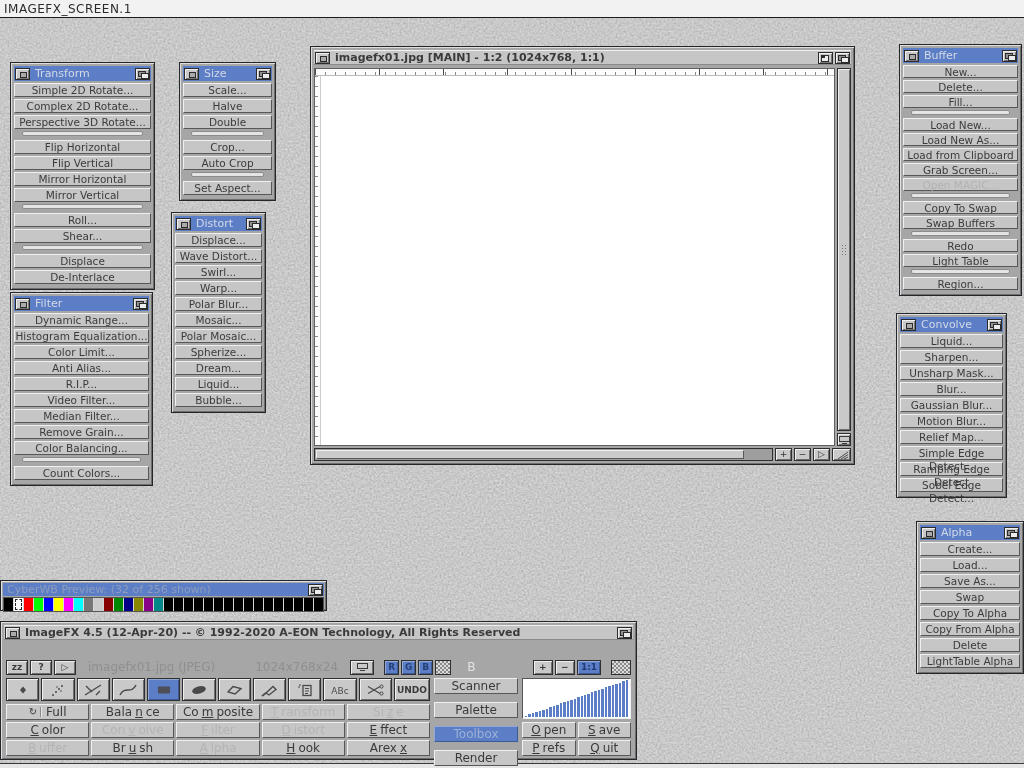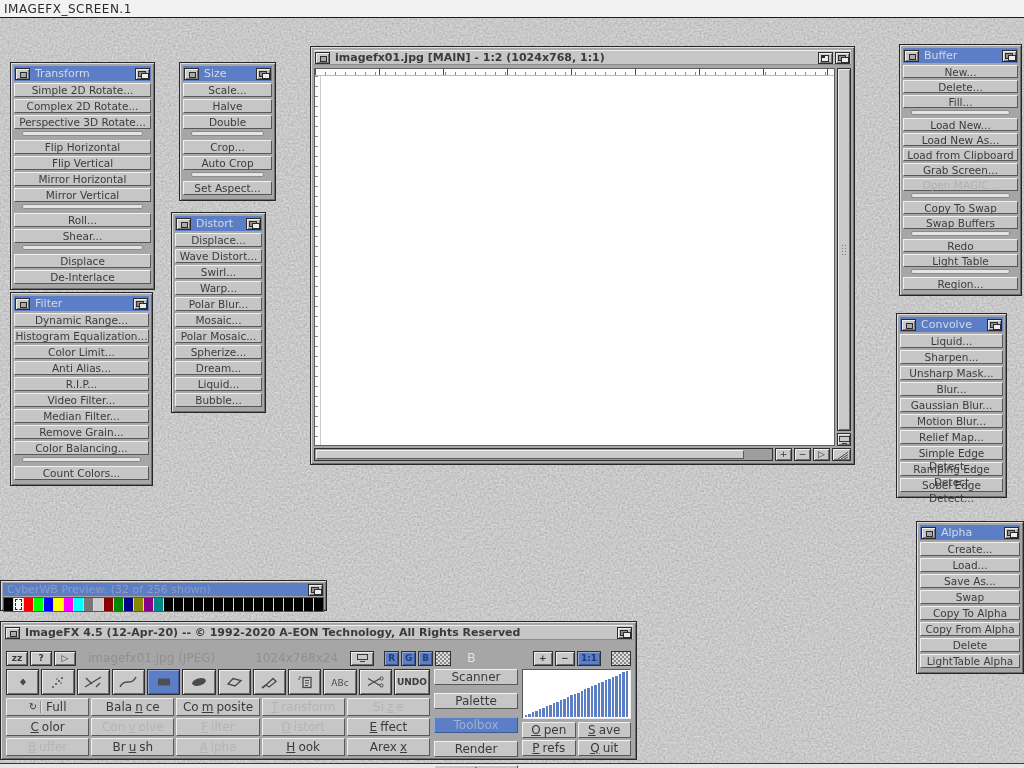--- a/index.html
+++ b/index.html
@@ -72,21 +72,21 @@
 
   
   #win-palette{left:0;top:580px;width:327px;height:31px;padding:2px;}
   #win-palette .tb{height:13px;margin-bottom:1px;}
   .swstrip{display:flex;gap:1px;height:13px;background:#d8d8d8;border:1px solid #555;padding:0;}
   .sw{flex:1;}
   .sw.sel{outline:1px dashed #222;outline-offset:-2px;}
 
   
   #win-toolbar{left:0;top:621px;width:637px;height:139px;display:flex;flex-direction:column;}
-  .inforow{display:flex;align-items:center;height:18px;margin:7px 2px 2px 2px;gap:2px;justify-content:flex-end;}
+  .inforow{display:flex;align-items:center;height:18px;margin:16px 2px 2px 2px;gap:2px;justify-content:flex-end;}
   .sbtn{height:15px;min-width:22px;background:#c9c9c9;border:1px solid #2f2f2f;
         box-shadow:inset 1px 1px 0 #efefef,inset -1px -1px 0 #6e6e6e;
         font-family:"DejaVu Sans",sans-serif;font-size:9px;font-weight:bold;color:#3a3a3a;
         display:flex;align-items:center;justify-content:center;padding:0 3px;}
   .ghosttext{color:#8f8f8f;font-size:12px;white-space:nowrap;}
   .tgl{width:15px;height:15px;background:#5b7ec6;border:1px solid #2f2f2f;
        box-shadow:inset 1px 1px 0 #8fa8d8,inset -1px -1px 0 #3c5a96;
        font-size:9px;font-weight:bold;color:#243f78;display:flex;align-items:center;justify-content:center;padding:0;
        font-family:"DejaVu Sans",sans-serif;}
   .checker{width:16px;height:15px;border:1px solid #2f2f2f;

